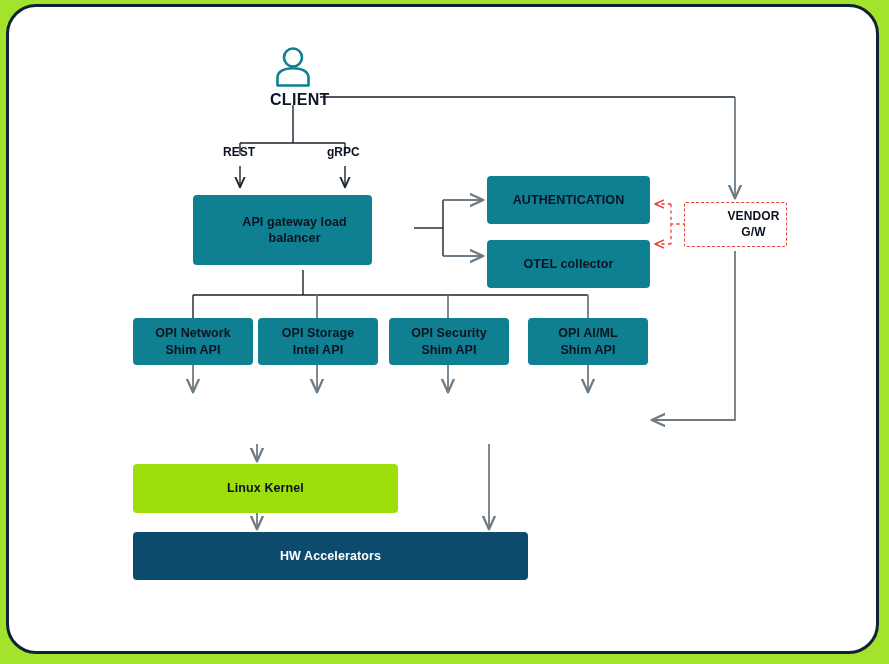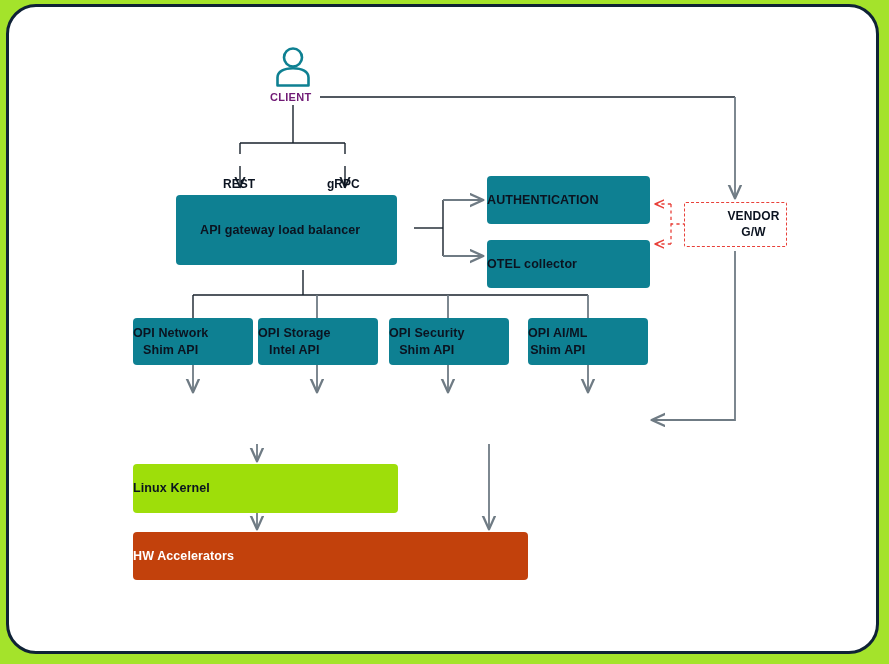--- a/index.html
+++ b/index.html
@@ -40,20 +40,21 @@
     top: 0;
     width: 889px;
     height: 664px;
     pointer-events: none;
   }
   .node {
     position: absolute;
     box-sizing: border-box;
     display: flex;
     align-items: center;
+    justify-content: center;
     text-align: center;
     border-radius: 4px;
     font-weight: bold;
     line-height: 1.32;
     letter-spacing: 0.1px;
   }
   .node-teal {
     background: #0e8092;
     color: #0b1320;
     font-size: 12.5px;
@@ -62,47 +63,46 @@
     background: #3ed9e8;
     color: #0b1320;
     font-size: 12.5px;
   }
   .node-green {
     background: #9ede0a;
     color: #0b1320;
     font-size: 12.5px;
   }
   .node-dark {
-    background: #c2410c;
+    background: #0c4a6e;
     color: #ffffff;
     font-size: 12.5px;
   }
   .node-dashed {
     background: #ffffff;
     color: #0b1320;
     border: 1.6px dashed #e8413a;
     border-radius: 2px;
     font-size: 12px;
   }
   .node-lines {
     white-space: pre-line;
   }
   .edge-label {
     position: absolute;
     font-size: 12px;
     font-weight: bold;
     color: #0b1320;
     white-space: nowrap;
-    margin-top: 32px;
   }
   .client-label {
     position: absolute;
-    font-size: 11px;
+    font-size: 16px;
     font-weight: bold;
-    color: #701a75;
+    color: #0f172a;
     letter-spacing: 0.3px;
   }
   #client-icon {
     position: absolute;
     left: 272px;
     top: 44px;
     width: 42px;
     height: 44px;
   }
 </style>
@@ -204,21 +204,21 @@
     <svg id="client-icon" viewBox="0 0 42 44" xmlns="http://www.w3.org/2000/svg">
       <circle cx="21" cy="13.5" r="9" fill="none" stroke="#0e8092" stroke-width="2.6"></circle>
       <path d="M5.5,41.5 L5.5,33.5 C5.5,27.6 12,24.2 21,24.2 C30,24.2 36.5,27.6 36.5,33.5 L36.5,41.5 Z" fill="none" stroke="#0e8092" stroke-width="2.6" stroke-linejoin="round"></path>
     </svg>
 
     <div class="client-label" style="left:270px; top:91px;">CLIENT</div>
 
     <div class="edge-label" style="left:223px; top:145px;">REST</div>
     <div class="edge-label" style="left:327px; top:145px;">gRPC</div>
 
-    <div class="node node-teal" style="left:176px; top:195px; width:221px; height:70px;padding-left:24px;">
+    <div class="node node-teal" style="left:193px; top:195px; width:179px; height:70px;padding-left:24px;">
       <span>API gateway load balancer</span>
     </div>
 
     <div class="node node-teal" style="left:487px; top:176px; width:163px; height:48px;">
       <span>AUTHENTICATION</span>
     </div>
 
     <div class="node node-teal" style="left:487px; top:240px; width:163px; height:48px;">
       <span>OTEL collector</span>
     </div>

